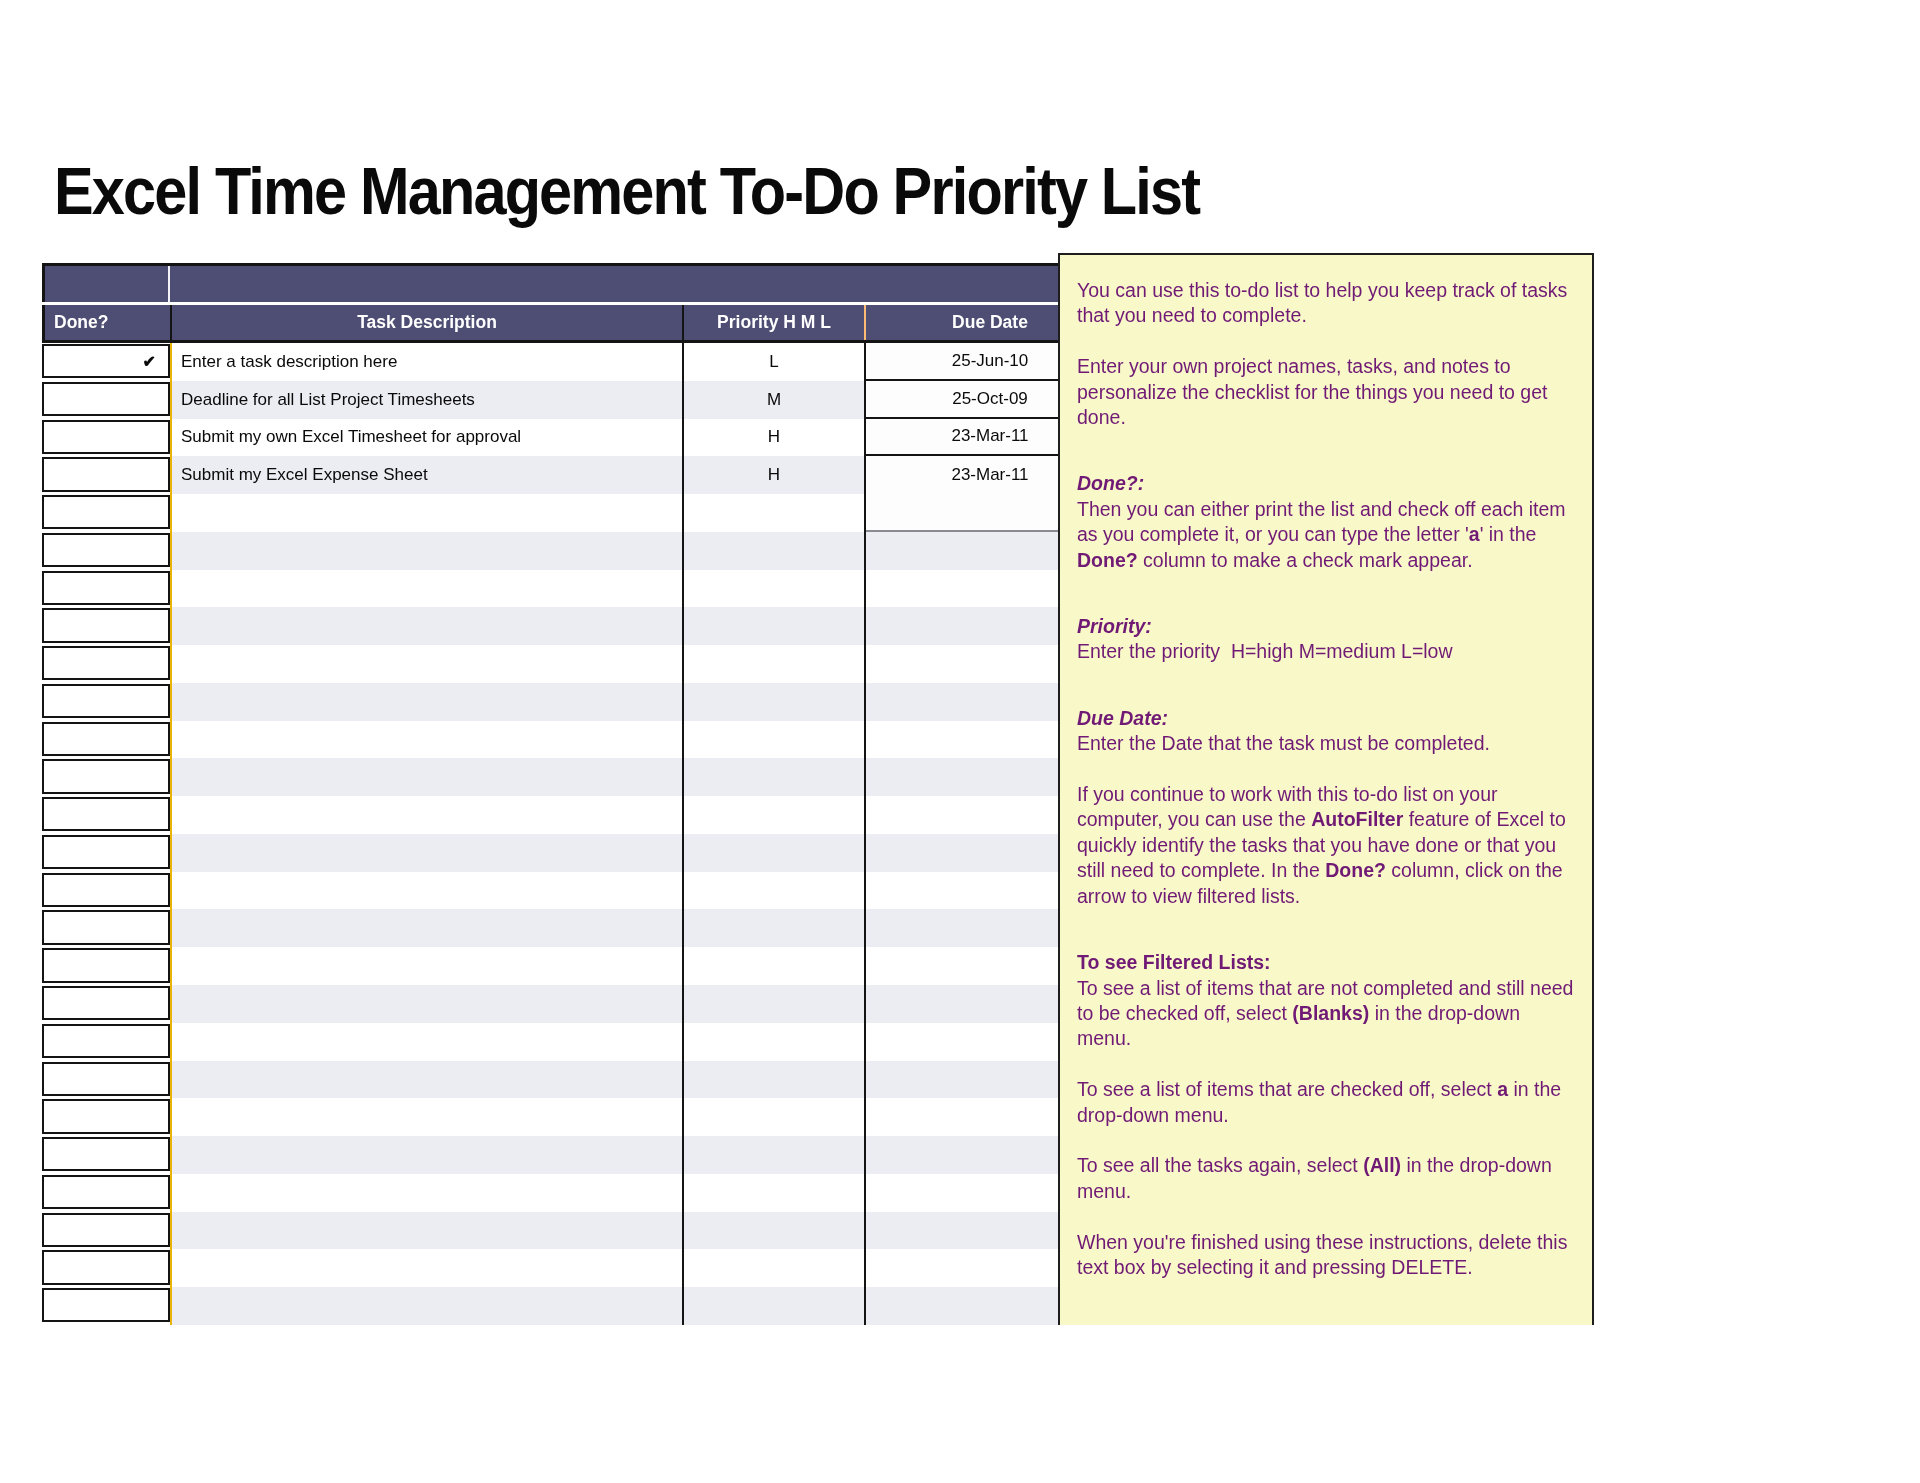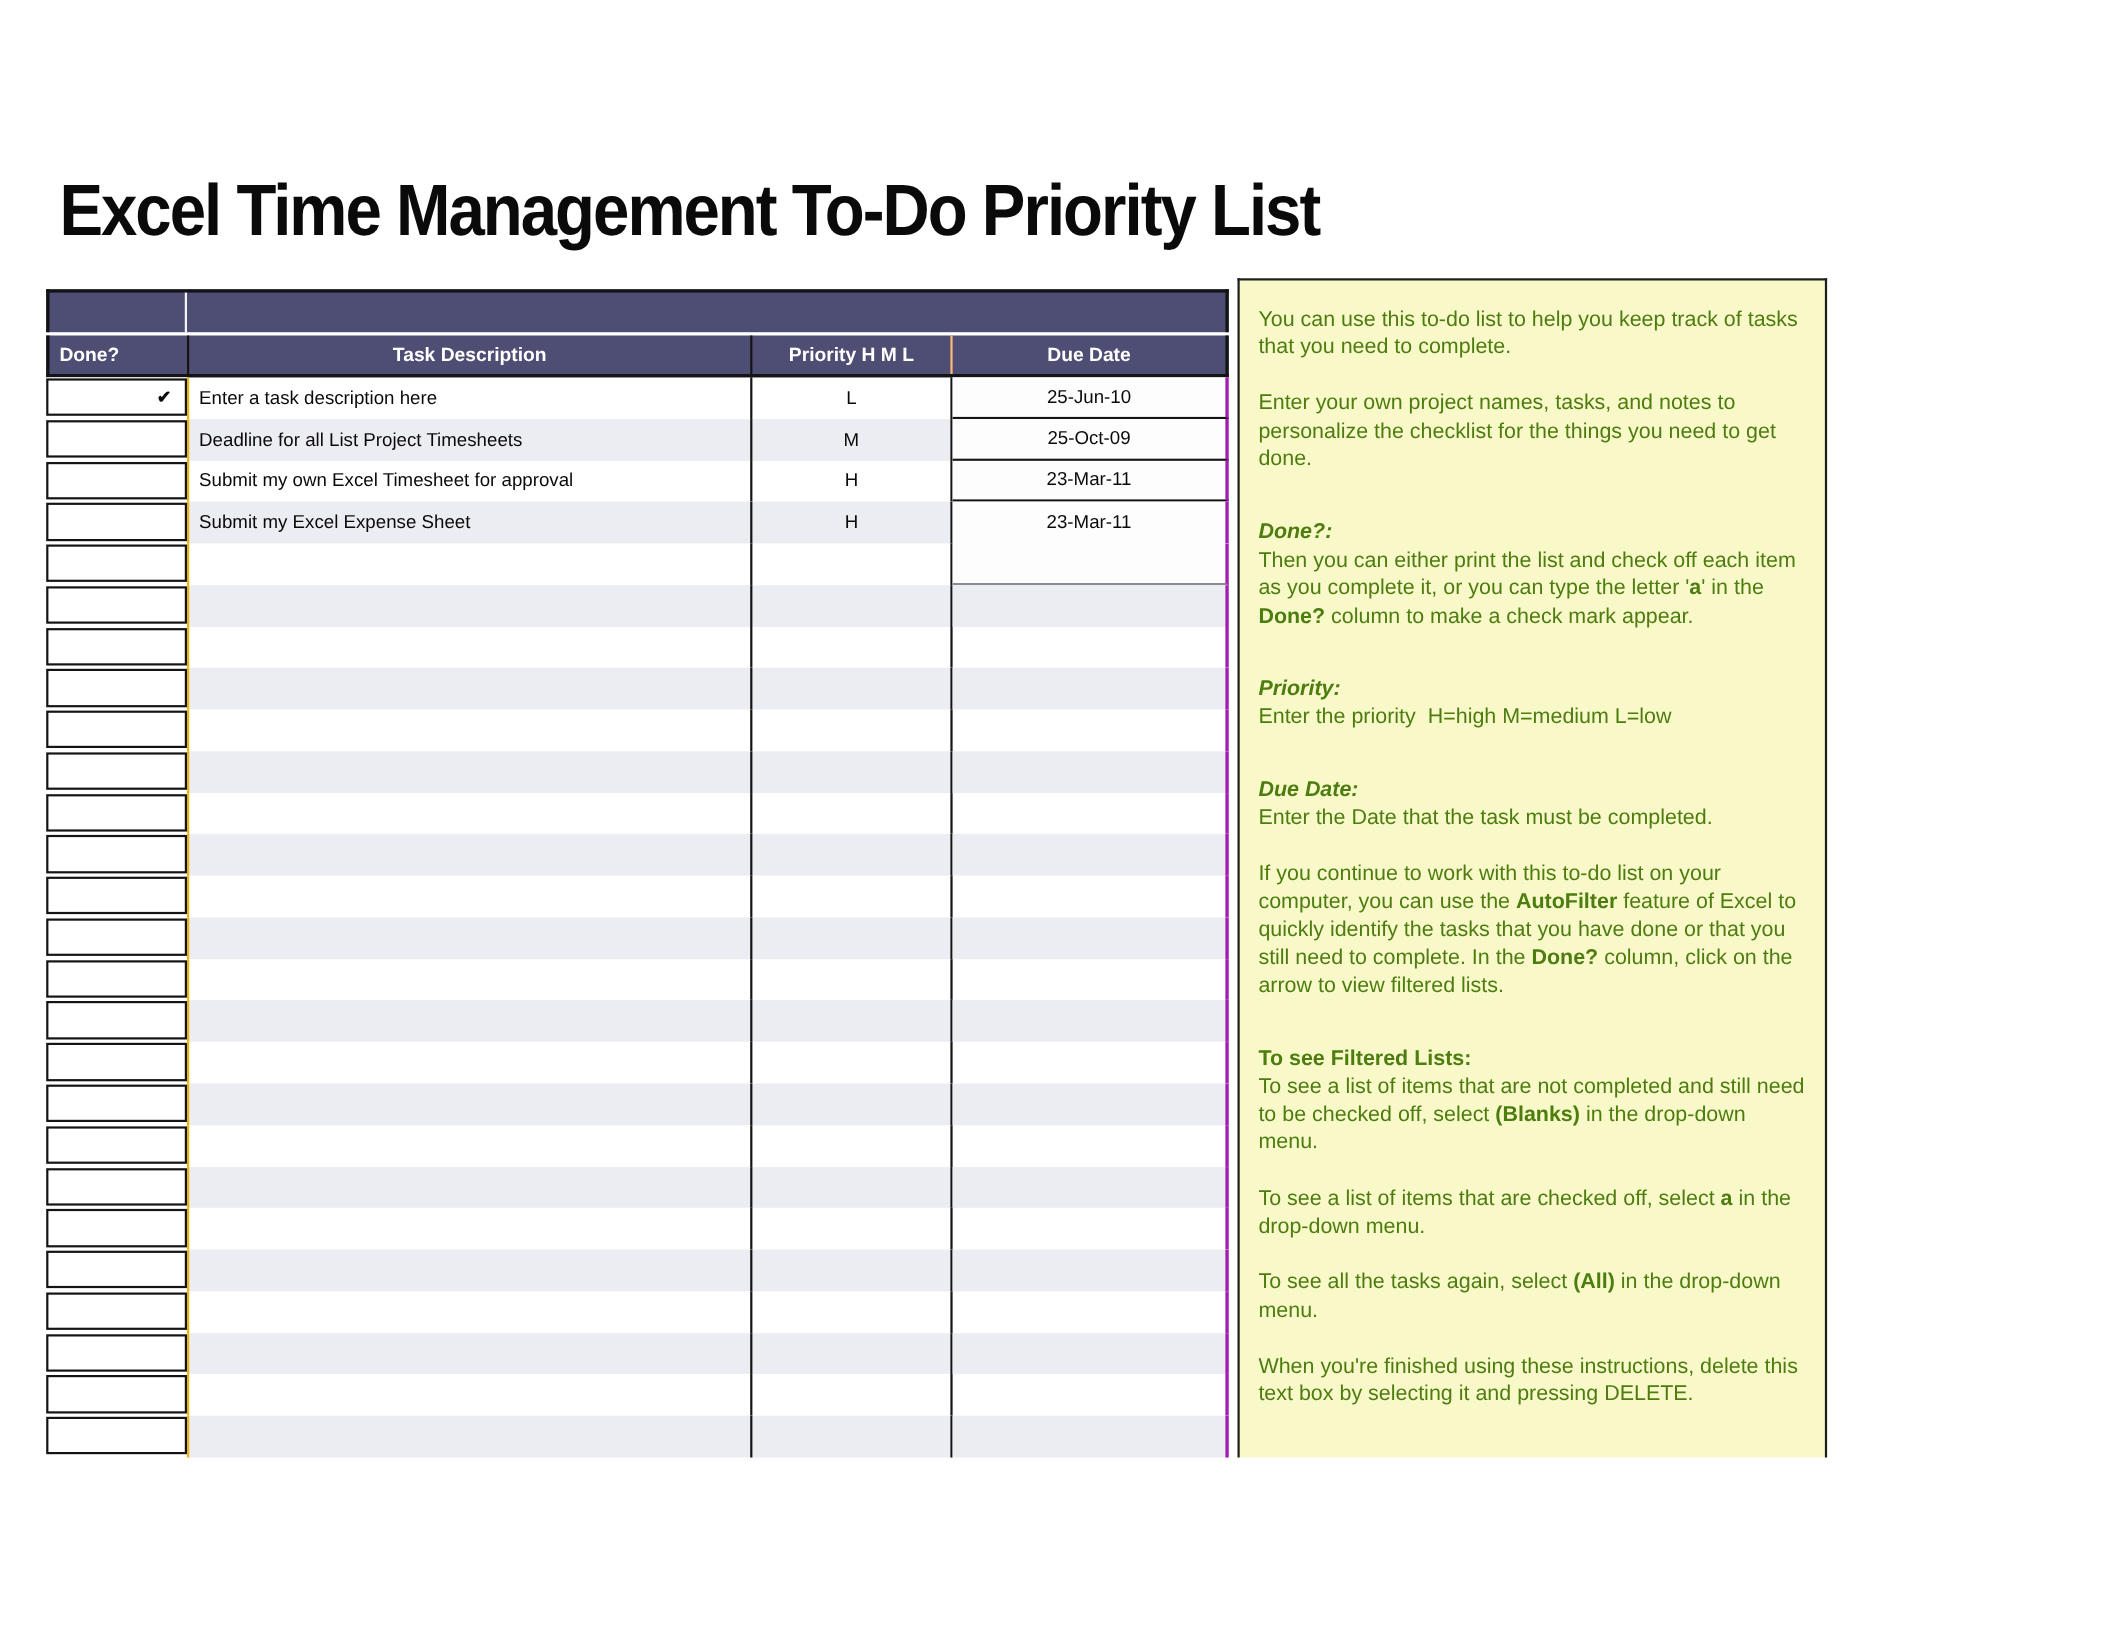--- a/index.html
+++ b/index.html
@@ -67,25 +67,25 @@
   .c-due{
     border-right:3px solid #a21caf;
     display:flex;align-items:center;justify-content:center;
     font-size:17px;color:#0a0a0a;
   }
   .c-due.white{background:#fdfdfe !important;}
   .c-due.hline{border-bottom:2.5px solid #141414;}
   .c-due.hline-light{border-bottom:2px solid #8a8a92;}
   
   .note{
-    position:absolute;left:1125px;top:253px;width:536px;height:1072px;
+    position:absolute;left:1058px;top:253px;width:536px;height:1072px;
     box-sizing:border-box;background:#f8f8c9;
     border:2px solid #1e1e1e;border-bottom:none;
     padding:23px 15px 0 17px;overflow:hidden;
-    font-size:19.5px;line-height:25.4px;color:#4d7c0f;
+    font-size:19.5px;line-height:25.4px;color:#701a75;
   }
   .note p{margin:0 0 25.4px 0;white-space:pre-wrap;}
   .note p.hi,.note p.hb{margin-bottom:0;font-weight:bold;margin-top:41px;}
   .note p.hi{font-style:italic;}
   .note b{font-weight:bold;}
 </style>
 </head>
 <body>
 
 <div class="page">

